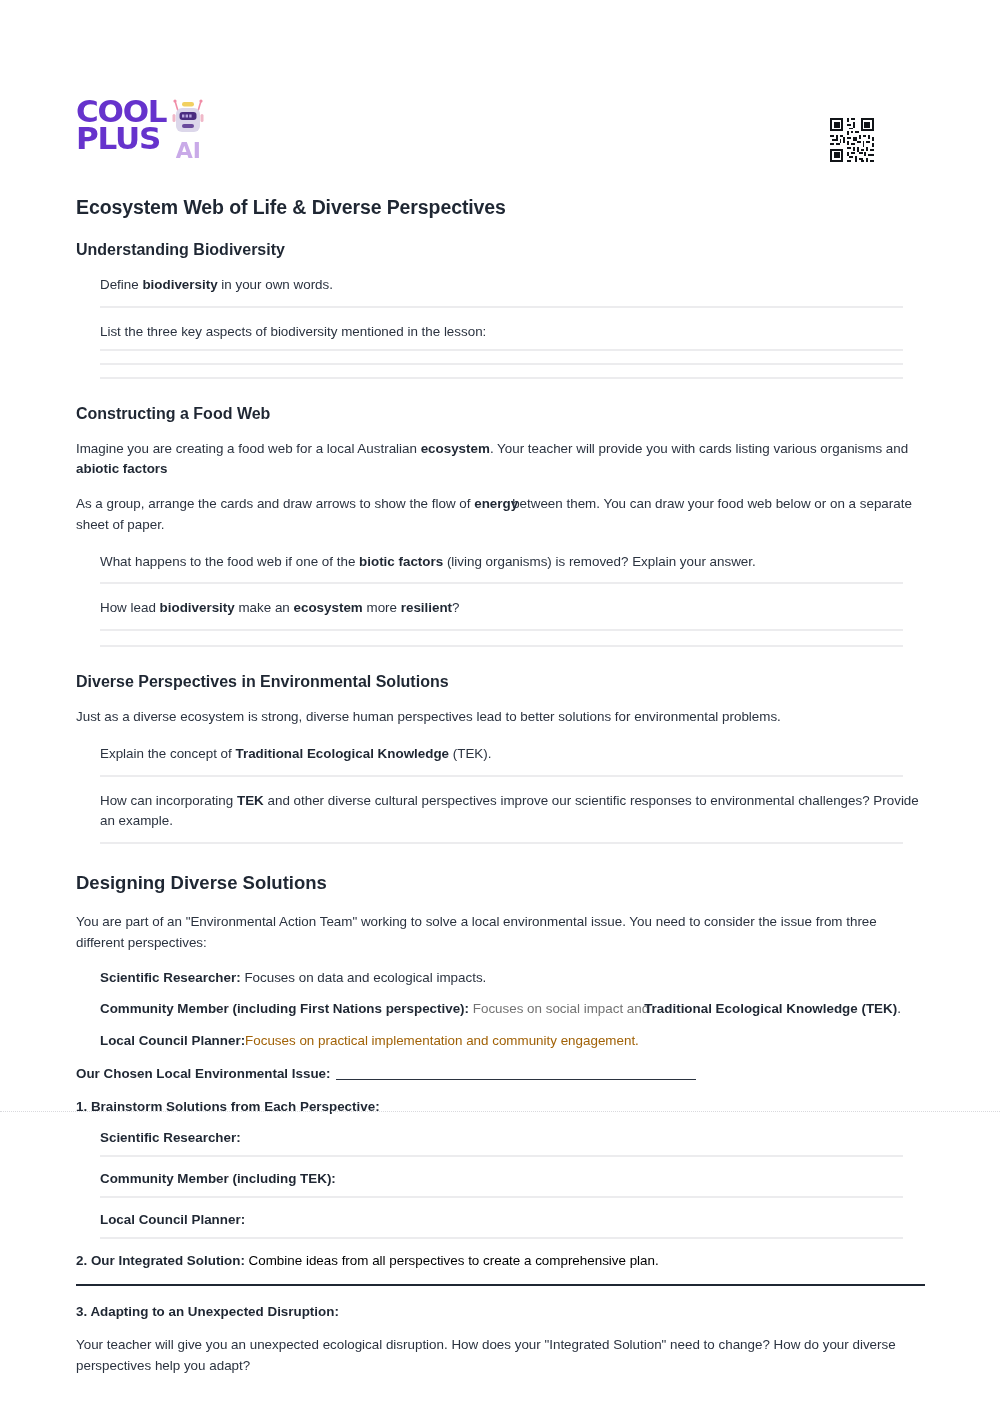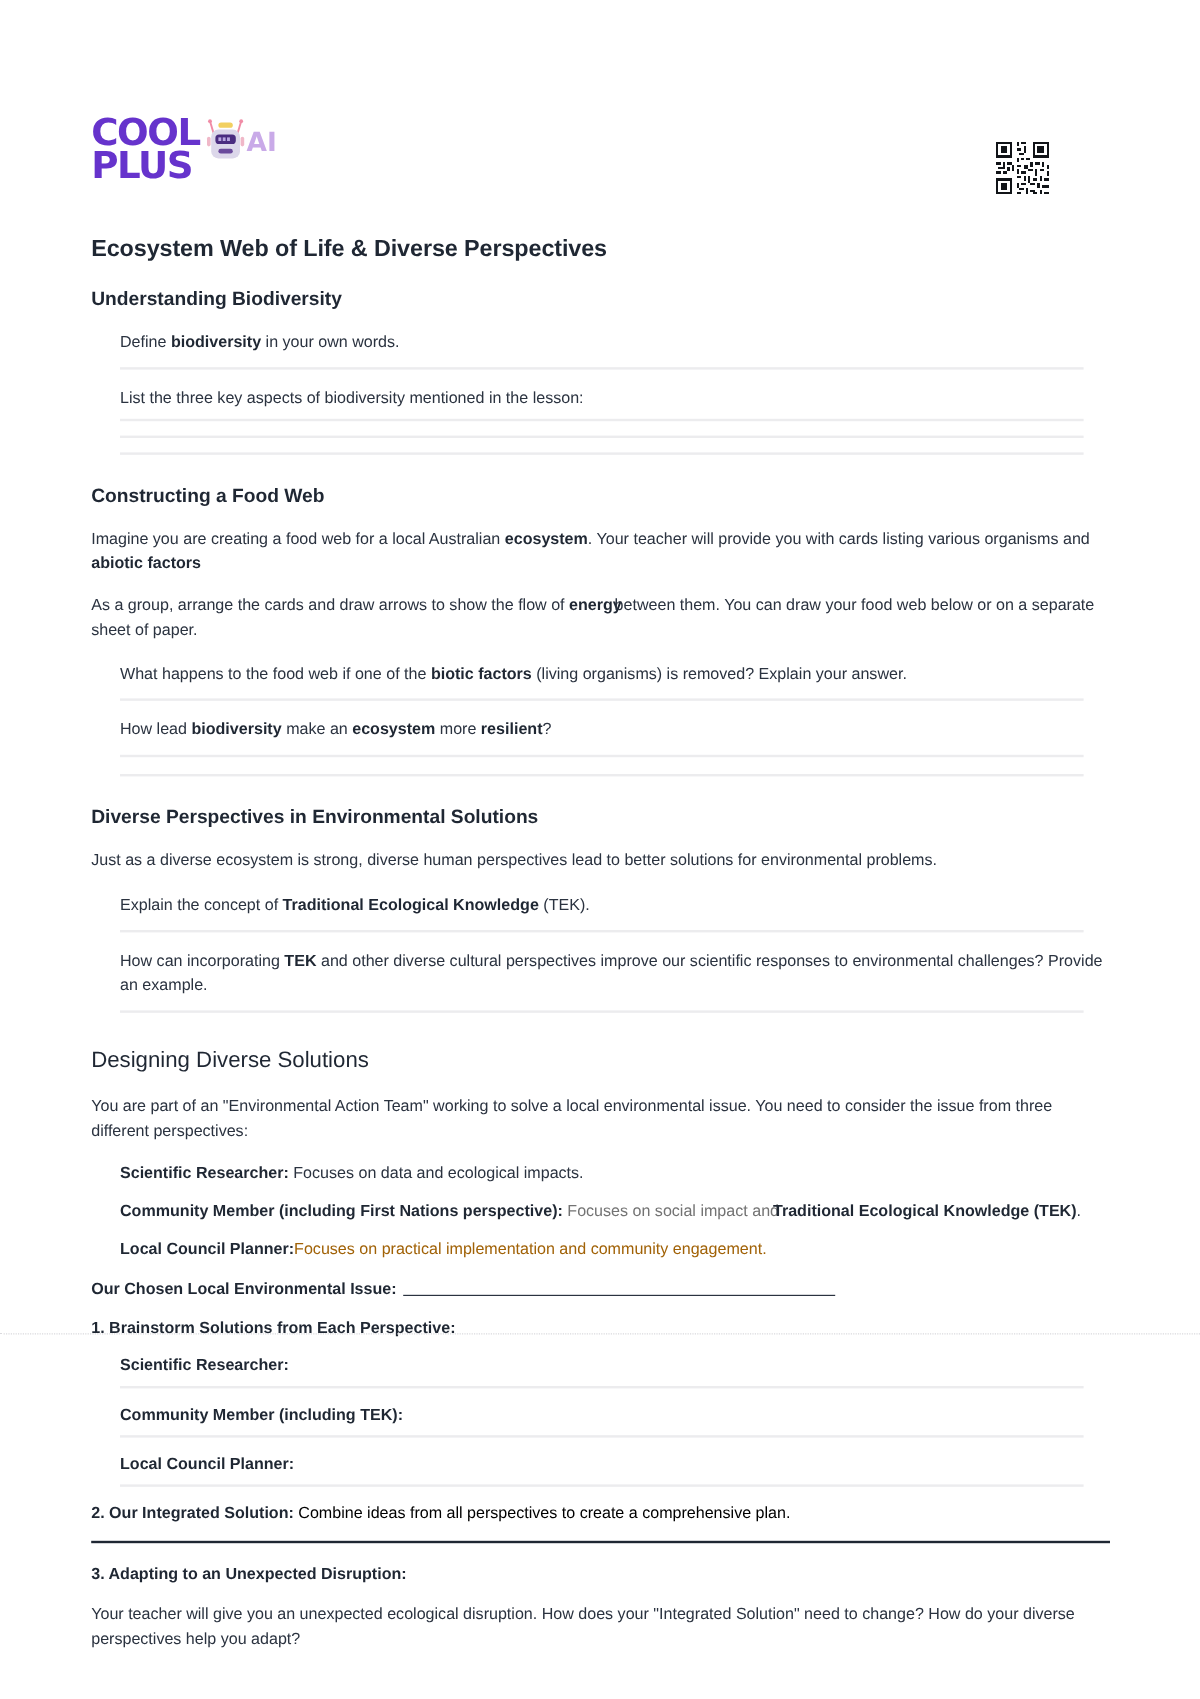--- a/index.html
+++ b/index.html
@@ -32,21 +32,21 @@
     font-family: "DejaVu Sans", sans-serif;
     font-weight: bold;
     font-size: 31px;
     letter-spacing: -1.2px;
     color: #6633cc;
   }
   .logo-words span { display: block; }
   .logo-cool { }
   .logo-plus { }
   .logo-right {
-    display: flex; flex-direction: row;
+    display: flex; flex-direction: column;
     align-items: center;
     margin-left: 5px;
     margin-top: 1px;
   }
   .robot { width: 34px; height: 44px; display: block; }
   .logo-ai {
     font-family: "DejaVu Sans", sans-serif;
     font-weight: bold;
     font-size: 22px;
     color: #c9aae8;
@@ -72,21 +72,21 @@
     letter-spacing: -0.1px;
   }
   h2.sec {
     font-size: 16px;
     font-weight: bold;
     margin: 0 0 16px 0;
     color: #1f2733;
   }
   h2.big {
     font-size: 18.5px;
-    font-weight: normal;
+    font-weight: bold;
     margin: 0 0 18px 0;
     color: #1f2733;
   }
 
   p.body {
     font-size: 13.4px;
     line-height: 1.55;
     margin: 0 0 14px 0;
     color: #2b3340;
   }

